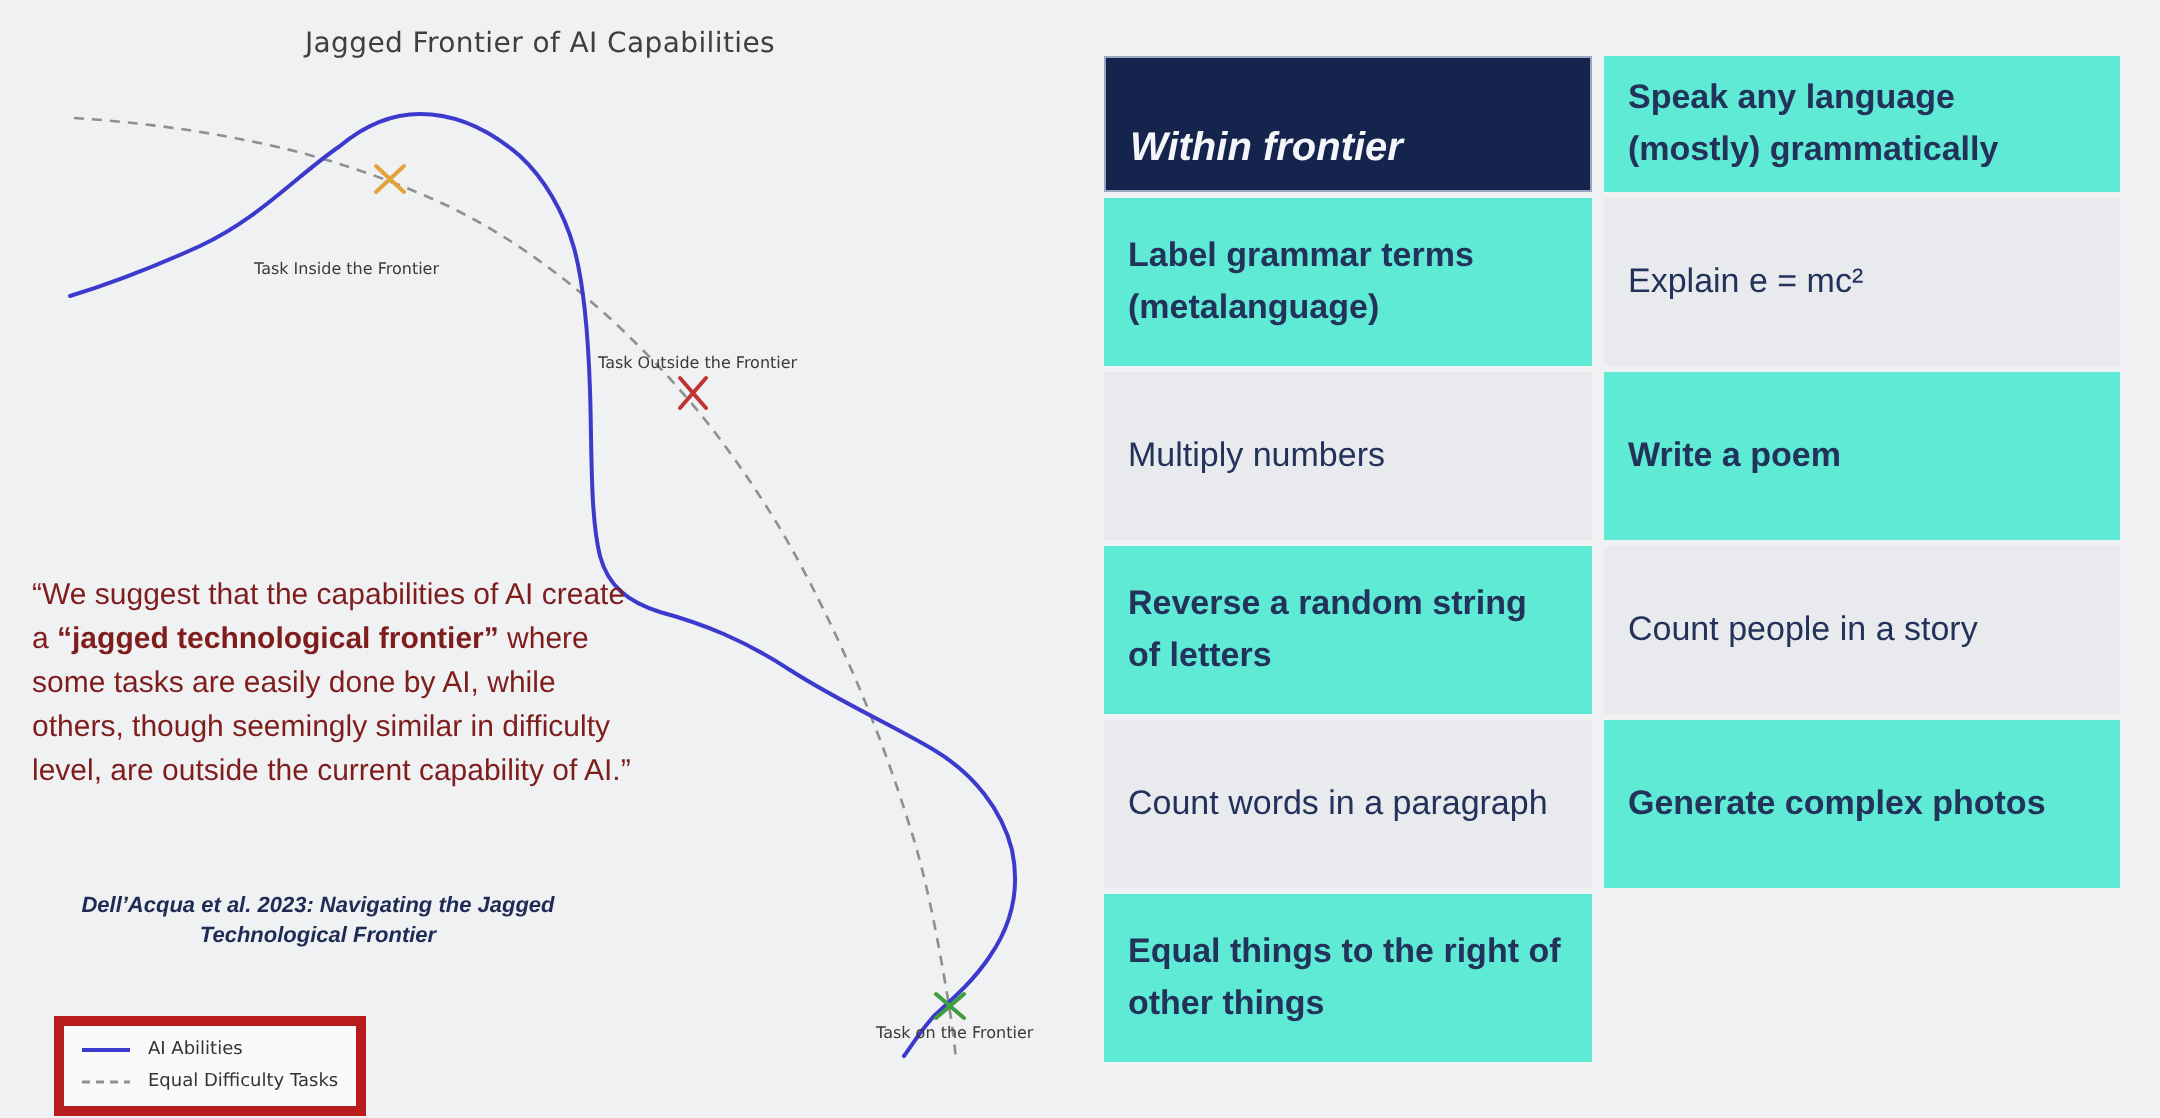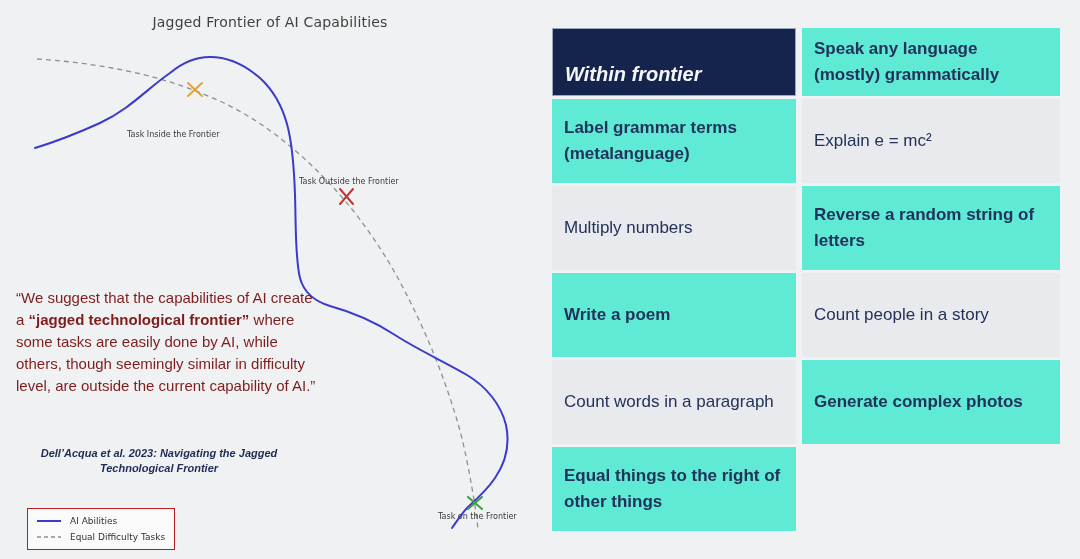--- a/index.html
+++ b/index.html
@@ -31,21 +31,21 @@
   }
   .quote b { font-weight:bold; }
   .attribution {
     position:absolute; left:28px; top:446px; width:262px;
     font-size:11px; line-height:15px; font-style:italic; font-weight:bold;
     color:#1e2c55;
     text-align:center;
   }
   .legend {
     position:absolute; left:27px; top:508px;
-    background:#fafafa; border:1px solid #b91c1c;
+    background:#fafafa; border:5px solid #b91c1c;
     padding:4px 9px 4px 7px;
   }
   .legend-item { display:flex; align-items:center; gap:7px; height:16px; }
   .legend-label {
     font-size:9px; color:#333;
     font-family:"DejaVu Sans", sans-serif; white-space:nowrap;
   }
   
   .frontier-table {
     position:absolute; left:552px; top:28px; width:508px;
@@ -109,21 +109,21 @@
 
 <div class="frontier-table">
   <div class="th">Within frontier</div>
 
   <div class="td gray">Speak any language (mostly) grammatically</div>
   <div class="td gray">Label grammar terms (metalanguage)</div>
 
   <div class="td light">Explain e = mc²</div>
   <div class="td light">Multiply numbers</div>
 
+  <div class="td gray">Write a poem</div>
   <div class="td gray">Reverse a random string of letters</div>
-  <div class="td gray">Write a poem</div>
 
   <div class="td light">Count people in a story</div>
   <div class="td light">Count words in a paragraph</div>
 
   <div class="td gray">Generate complex photos</div>
   <div class="td gray">Equal things to the right of other things</div>
 </div>
 
 </body></html>

